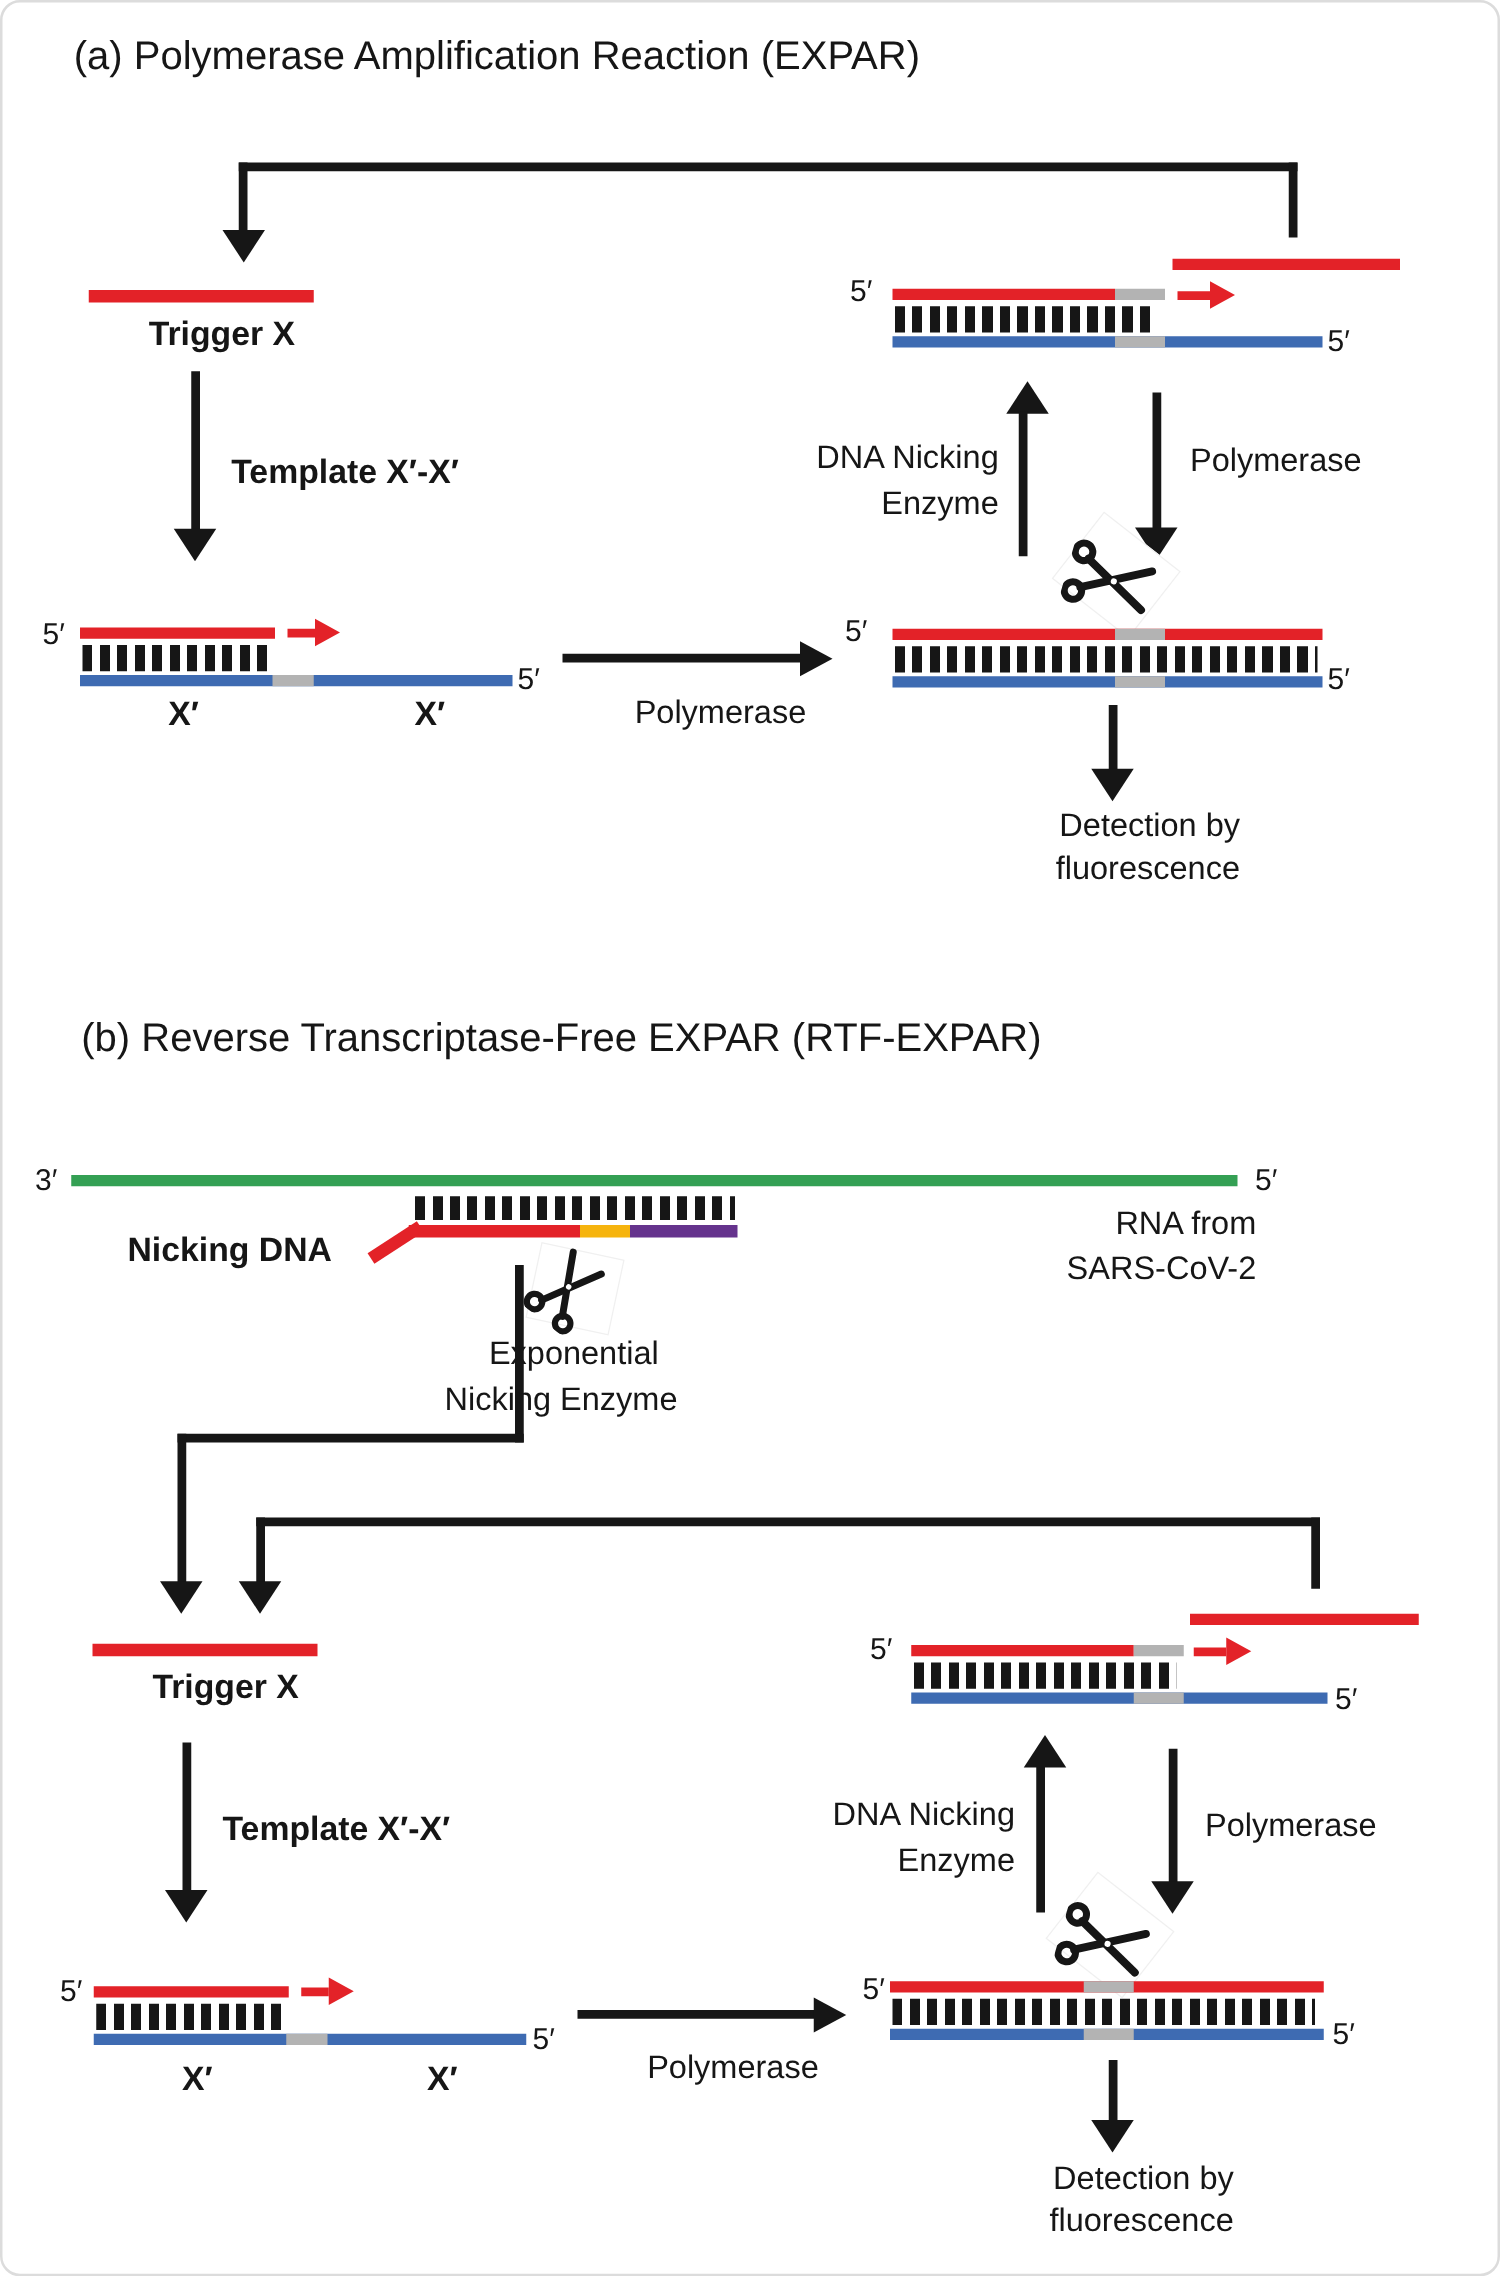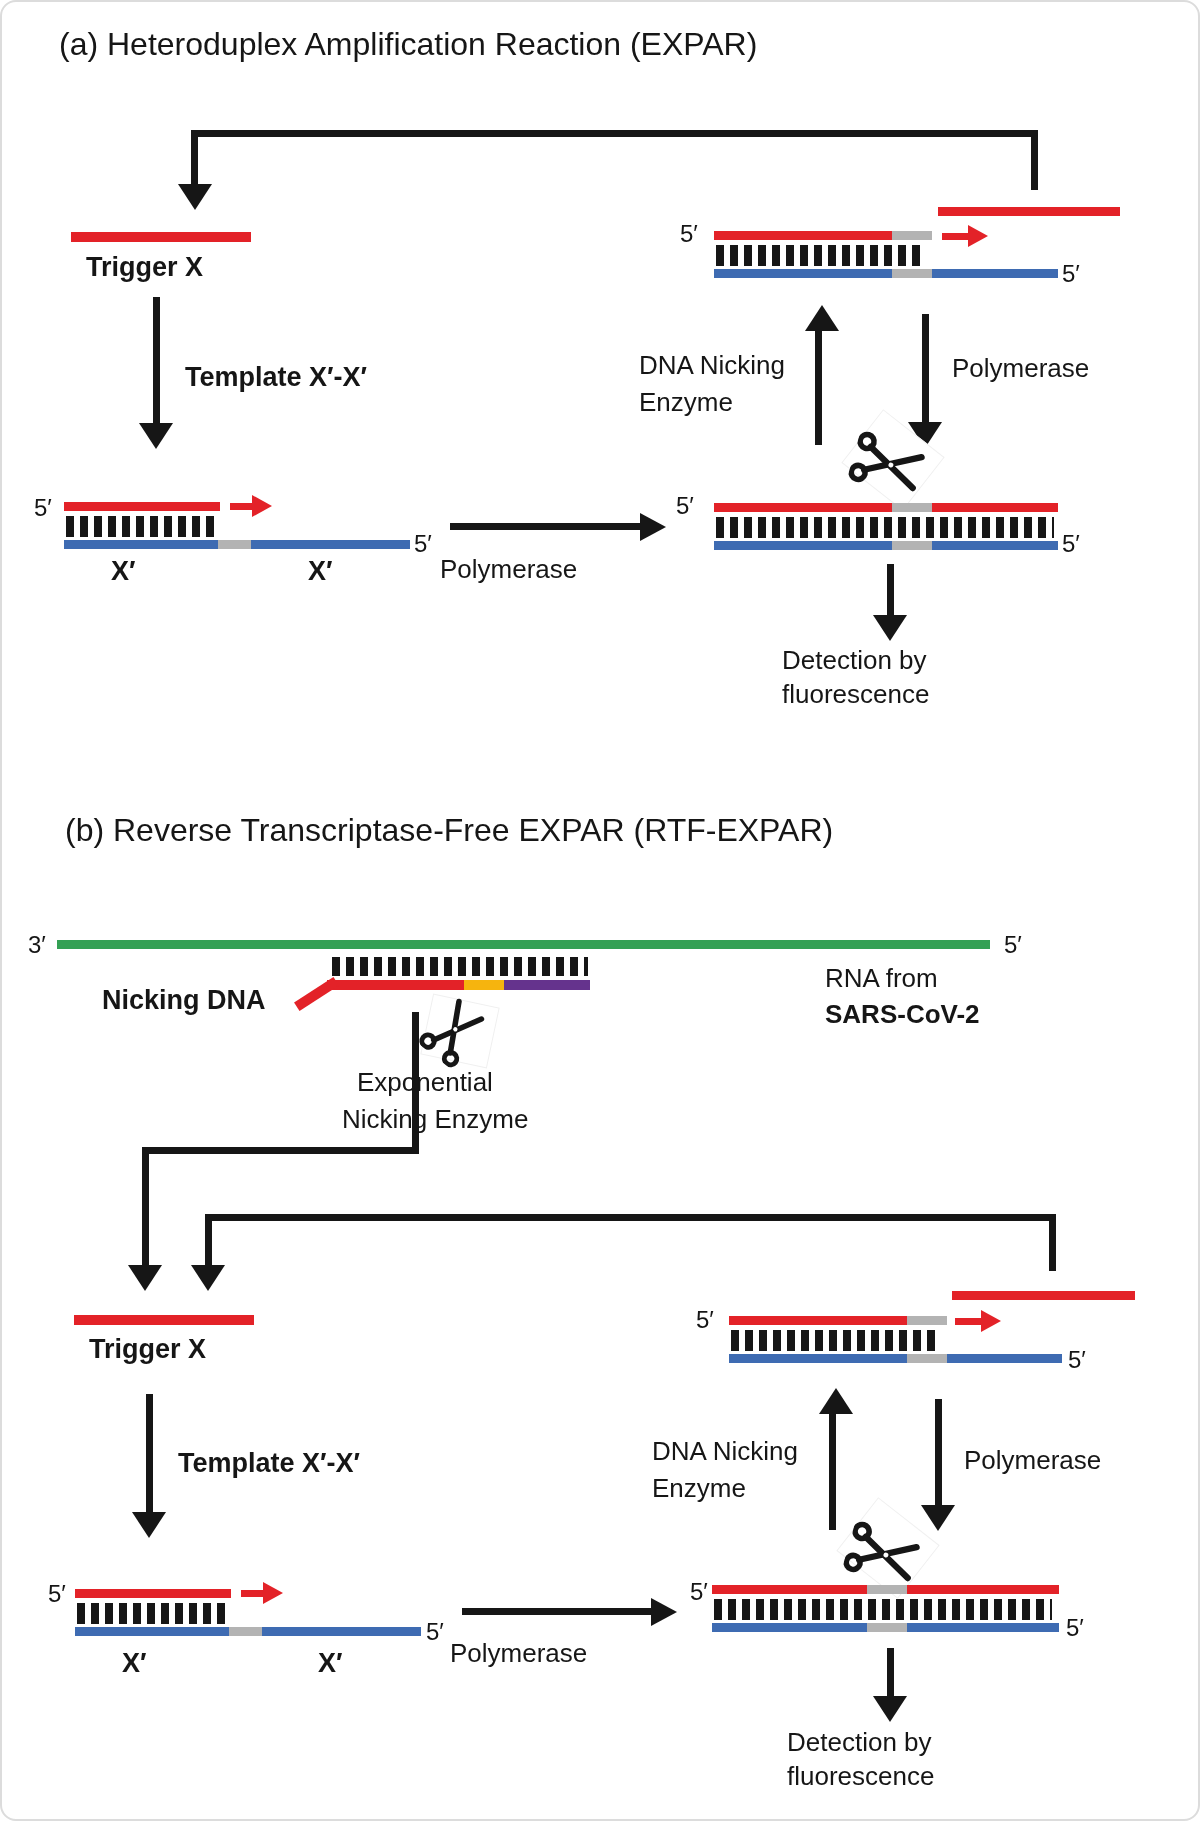--- a/index.html
+++ b/index.html
@@ -7,21 +7,21 @@
     --yellow:#f6b40e; --purple:#65338d; --ink:#161616;
   }
   html,body{margin:0;padding:0;background:#fff;}
   #page{position:relative;width:1200px;height:1821px;background:#fff;
         border:2px solid #dcdcdc;border-radius:16px;overflow:hidden;box-sizing:border-box;
         font-family:"Liberation Sans","DejaVu Sans",sans-serif;color:var(--ink);}
   .t{position:absolute;font-size:26px;line-height:1.15;color:var(--ink);white-space:nowrap;}
   .title{font-size:32px;}
   .b{font-weight:bold;font-size:27px;}
   .prime{font-size:24px;}
-  .ctr{text-align:left;}
+  .ctr{text-align:right;}
   .bar{position:absolute;height:9px;}
   .red{background:var(--red);}
   .blue{background:var(--blue);}
   .gray{background:var(--gray);}
   .greenbar{background:var(--green);}
   .yellowbar{background:var(--yellow);}
   .purplebar{background:var(--purple);}
   .hatch{position:absolute;height:21px;
          background-image:repeating-linear-gradient(to right,var(--ink) 0 8px,transparent 8px 14px);}
   .ln{position:absolute;background:var(--ink);}
@@ -34,21 +34,21 @@
   .ah-right-red{position:absolute;width:0;height:0;border-top:11px solid transparent;
                 border-bottom:11px solid transparent;border-left:20px solid var(--red);}
   .scis{position:absolute;}
   .pad{position:absolute;background:#fff;border:1px solid #f0f0f0;}
 </style>
 </head>
 <body>
 
 <div id="page">
 
-  <div class="t title" style="left:57px;top:24px;">(a) Heteroduplex Amplification Reaction (EXPAR)</div>
+  <div class="t title" style="left:57px;top:24px;">(a) Polymerase Amplification Reaction (EXPAR)</div>
 
   <div class="ln" style="left:189px;top:128px;width:847px;height:7px;"></div>
   <div class="ln" style="left:189px;top:128px;width:7px;height:56px;"></div>
   <div class="ah-down" style="left:176px;top:182px;"></div>
   <div class="ln" style="left:1029px;top:128px;width:7px;height:60px;"></div>
 
   <div class="bar red" style="left:69px;top:230px;width:180px;height:10px;"></div>
   <div class="t b ctr" style="left:84px;top:250px;width:150px;">Trigger X</div>
 
   <div class="ln" style="left:151px;top:295px;width:7px;height:128px;"></div>
@@ -112,21 +112,21 @@
   <div class="ah-down" style="left:871px;top:613px;"></div>
   <div class="t ctr" style="left:780px;top:644px;width:210px;">Detection by</div>
   <div class="t ctr" style="left:780px;top:678px;width:210px;">fluorescence</div>
 
   <div class="t title" style="left:63px;top:810px;">(b) Reverse Transcriptase-Free EXPAR (RTF-EXPAR)</div>
 
   <div class="t prime" style="left:26px;top:929px;">3′</div>
   <div class="bar greenbar" style="left:55px;top:938px;width:933px;"></div>
   <div class="t prime" style="left:1002px;top:929px;">5′</div>
   <div class="t ctr" style="left:823px;top:962px;width:180px;">RNA from</div>
-  <div class="t ctr" style="left:823px;top:998px;width:180px;font-weight:bold;">SARS-CoV-2</div>
+  <div class="t ctr" style="left:823px;top:998px;width:180px;">SARS-CoV-2</div>
 
   <div class="hatch" style="left:330px;top:955px;width:256px;height:19px;"></div>
   <div class="bar red" style="left:325px;top:978px;width:137px;height:10px;"></div>
   <div class="bar yellowbar" style="left:462px;top:978px;width:40px;height:10px;"></div>
   <div class="bar purplebar" style="left:502px;top:978px;width:86px;height:10px;"></div>
   <div class="bar red" style="left:291px;top:987px;width:47px;height:10px;transform:rotate(-33deg);"></div>
   <div class="t b" style="left:100px;top:983px;">Nicking DNA</div>
 
   <div class="ln" style="left:410px;top:1010px;width:7px;height:142px;"></div>
   <div class="pad" style="left:424px;top:998px;width:66px;height:60px;transform:rotate(12deg);"></div>

